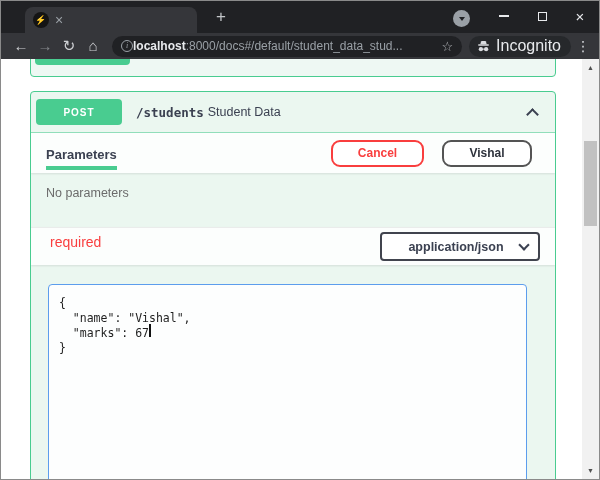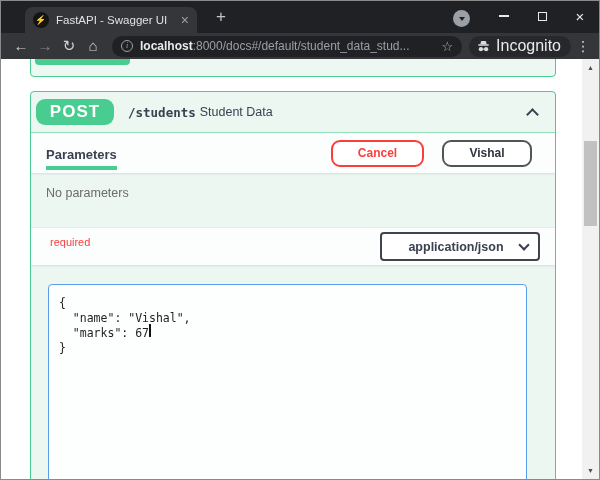--- a/index.html
+++ b/index.html
@@ -26,21 +26,21 @@
   .win-btn.close-btn { font-size:15px; }
 
   .toolbar { position:absolute; left:0; top:32px; right:0; height:26px; background:#35363a;
              display:flex; align-items:center; padding:0 8px; }
   .nav-ico { color:#cfd1d4; font-size:15px; width:24px; text-align:center; line-height:24px; }
   .nav-ico.dim { color:#84878b; }
   .addressbar { flex:1; height:21px; background:#202124; border-radius:11px; margin:0 7px;
                 display:flex; align-items:center; padding:0 9px; min-width:0; }
   .info-ico { width:12px; height:12px; border:1px solid #9aa0a6; border-radius:50%; color:#9aa0a6;
               font-size:8px; line-height:10px; text-align:center; flex:0 0 12px; font-style:italic; font-family:"Liberation Serif",serif; }
-  .url { font-size:12px; margin-left:7px; white-space:nowrap; overflow:hidden; flex:1; }
+  .url { font-size:12px; white-space:nowrap; overflow:hidden; flex:1; }
   .url .host { color:#e8eaed; font-weight:bold; }
   .url .rest { color:#9aa0a6; }
   .star-ico { color:#b5b8bc; font-size:13px; margin-left:6px; }
   .incognito-chip { height:21px; background:#26282b; border-radius:11px; display:flex; align-items:center;
                     padding:0 10px 0 7px; margin-right:4px; }
   .incog-label { color:#e8eaed; font-size:16px; margin-left:5px; }
   .menu-ico { color:#dadce0; font-size:14px; width:16px; text-align:center; }
 
   
   .page { position:absolute; left:0; top:58px; right:0; bottom:0; background:#fff; overflow:hidden; }
@@ -53,22 +53,22 @@
 
   .prev-block { position:absolute; left:29px; right:43px; top:-9px; height:27px;
                 border:1px solid #49cc90; border-radius:4px; background:#eef8f3; }
   .prev-btn { position:absolute; left:4px; top:-6px; width:95px; height:20px; background:#49cc90; border-radius:4px; }
 
   .opblock { position:absolute; left:29px; right:43px; top:32px; height:420px;
              border:1px solid #49cc90; border-radius:4px; background:#ebf7f0; overflow:hidden; }
 
   .op-summary { height:41px; display:flex; align-items:center; padding:0 12px 0 5px;
                 border-bottom:1px solid rgba(73,204,144,.55); }
-  .method-badge { width:78px; height:26px; background:#49cc90; border-radius:9px; color:#fff;
-                  font-weight:bold; font-size:17px; letter-spacing:1px; display:flex;
+  .method-badge { width:86px; height:26px; background:#49cc90; border-radius:4px; color:#fff;
+                  font-weight:bold; font-size:10px; letter-spacing:1px; display:flex;
                   align-items:center; justify-content:center; }
   .op-path { font-family:"DejaVu Sans Mono","Liberation Mono",monospace; font-weight:bold;
              font-size:12.5px; color:#3b4151; margin-left:14px; }
   .op-summary-text { font-size:12.5px; color:#3b4151; margin-left:4px; }
   .chev { display:inline-block; border:solid #3b4151; border-width:0 2px 2px 0; padding:3.5px; }
   .chev-up { transform:rotate(-135deg); margin-left:auto; margin-right:6px; margin-top:4px; }
   .chev-down { transform:rotate(45deg); padding:3px; margin-top:-3px; }
 
   .section-header { background:rgba(255,255,255,.85); display:flex; align-items:center;
                     padding:0 15px; box-shadow:0 1px 2px rgba(0,0,0,.1); position:relative; }
@@ -77,41 +77,40 @@
                border-bottom:4px solid #49cc90; }
   .btn { background:#fff; font-weight:bold; font-size:12px; border-radius:9px; height:27px;
          display:flex; align-items:center; justify-content:center; cursor:pointer; }
   .cancel-btn { width:93px; border:2px solid #f93e3e; color:#f93e3e; margin-left:auto; margin-right:18px; }
   .reset-btn { width:90px; border:2px solid #545454; color:#2f333d; margin-right:8px; }
 
   .no-params { height:54px; padding:13px 15px; font-size:12.5px; color:#6b6b6b; }
 
   .body-header { height:38px; border-top:1px solid rgba(0,0,0,.07); }
   .rb-label { font-weight:bold; font-size:13px; color:#3b4151; }
-  .rb-required { font-size:11px; color:#f93e3e; margin-left:4px; position:relative; top:-5px; }
+  .rb-required { font-size:14px; color:#f93e3e; margin-left:4px; position:relative; top:-5px; }
   .media-select { width:160px; height:29px; border:2px solid #41444e; border-radius:4px; background:#fff;
                   margin-left:auto; display:flex; align-items:center; padding:0 10px; cursor:pointer; }
   .media-select .val { font-weight:bold; font-size:12.5px; color:#3b4151; flex:1; text-align:center; }
 
   .body-editor { padding:19px 28px 0 17px; }
   .json-box { position:relative; border:1.5px solid #5c9ded; border-radius:4px; background:#fdfefe;
               height:300px; padding:11px 10px; }
   .json-text { font-family:"DejaVu Sans Mono","Liberation Mono",monospace; font-size:11.5px;
                line-height:15px; color:#1f1f1f; white-space:pre; }
   .caret { position:absolute; left:100px; top:39px; width:1.5px; height:13px; background:#111; }
 </style>
 </head>
 <body>
 
 <div id="window">
 
   <div class="tabstrip">
     <div class="tab">
       <span class="favicon">⚡</span>
-      <span class="tab-title">FastAPI - Swagger UI</span>
       <span class="tab-close">×</span>
     </div>
     <div class="new-tab">+</div>
     <div class="tab-search">
         <span class="tri"></span>
       </div>
     <div class="win-controls">
       <div class="win-btn">
           <span class="bar"></span>
         </div>

